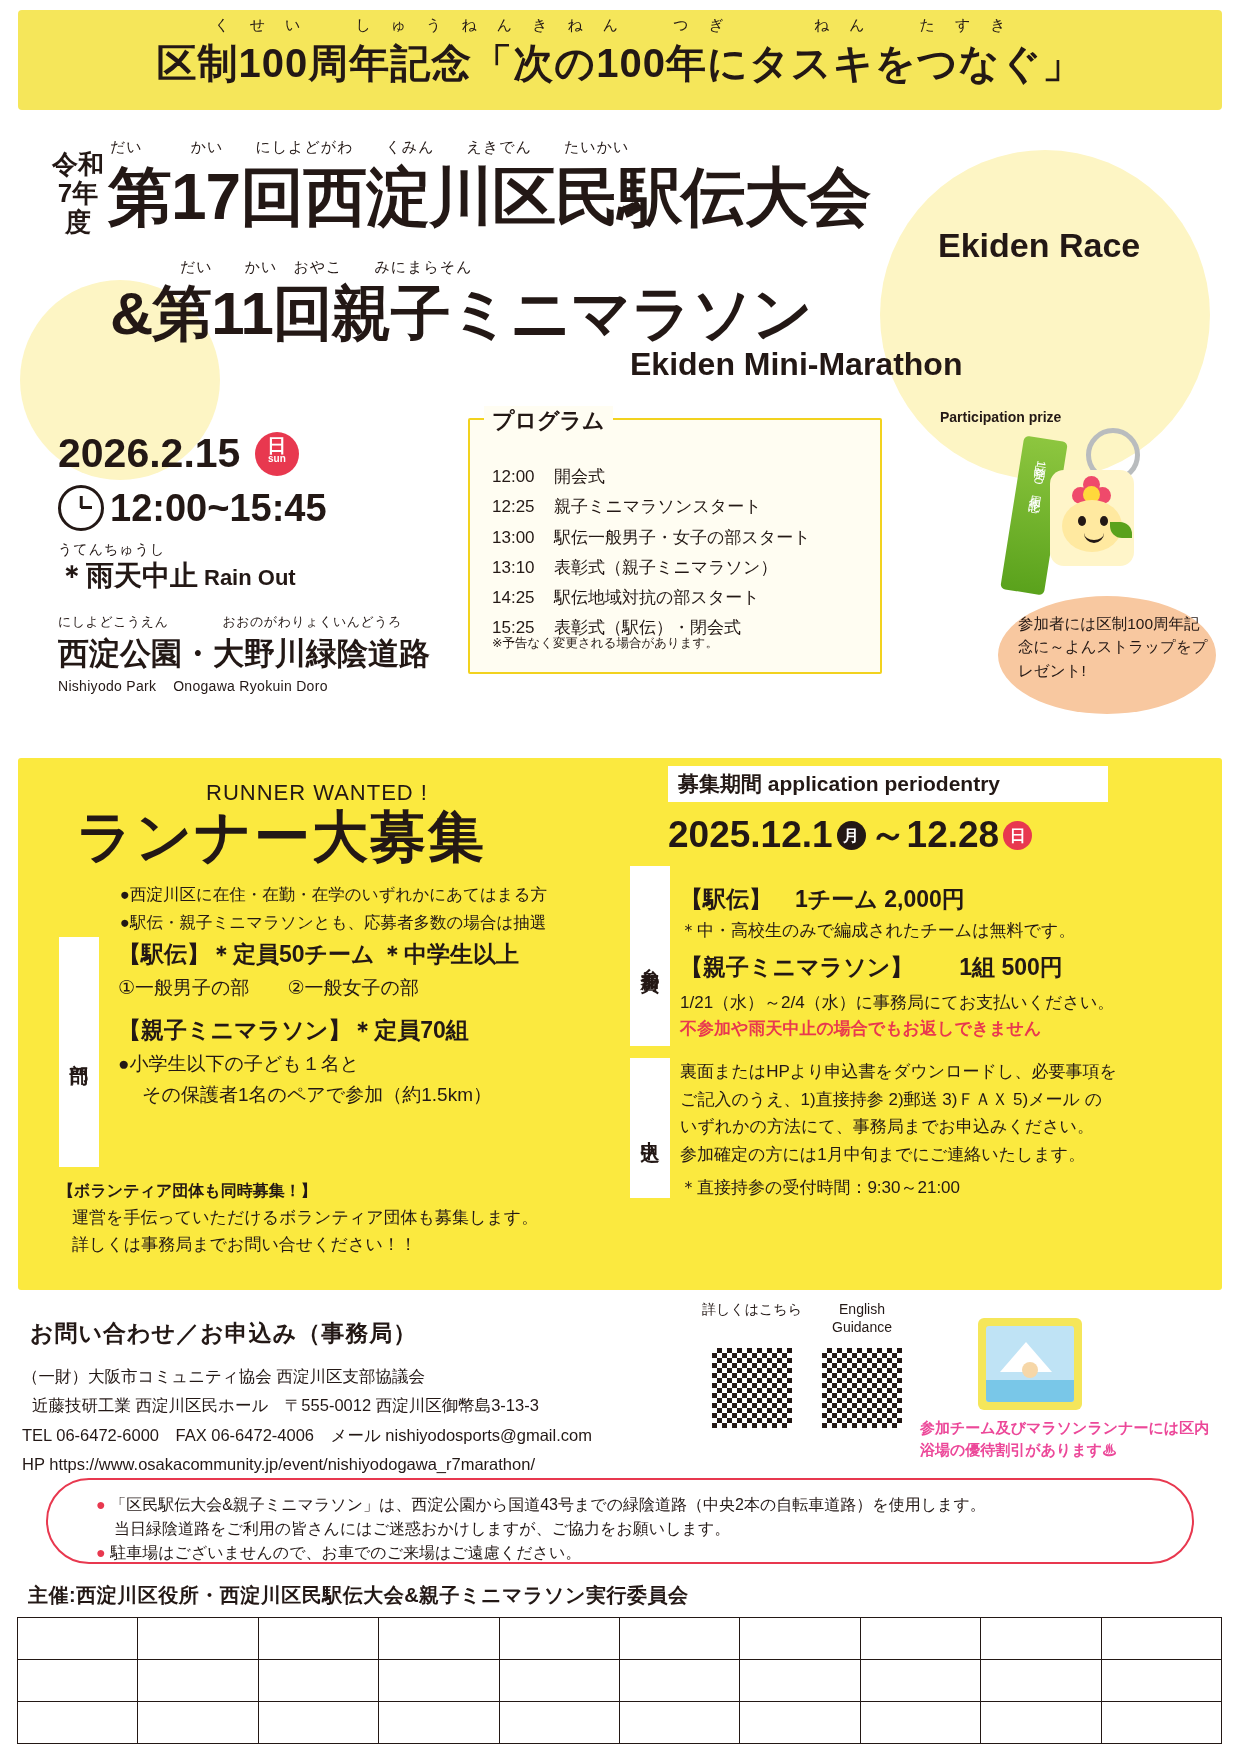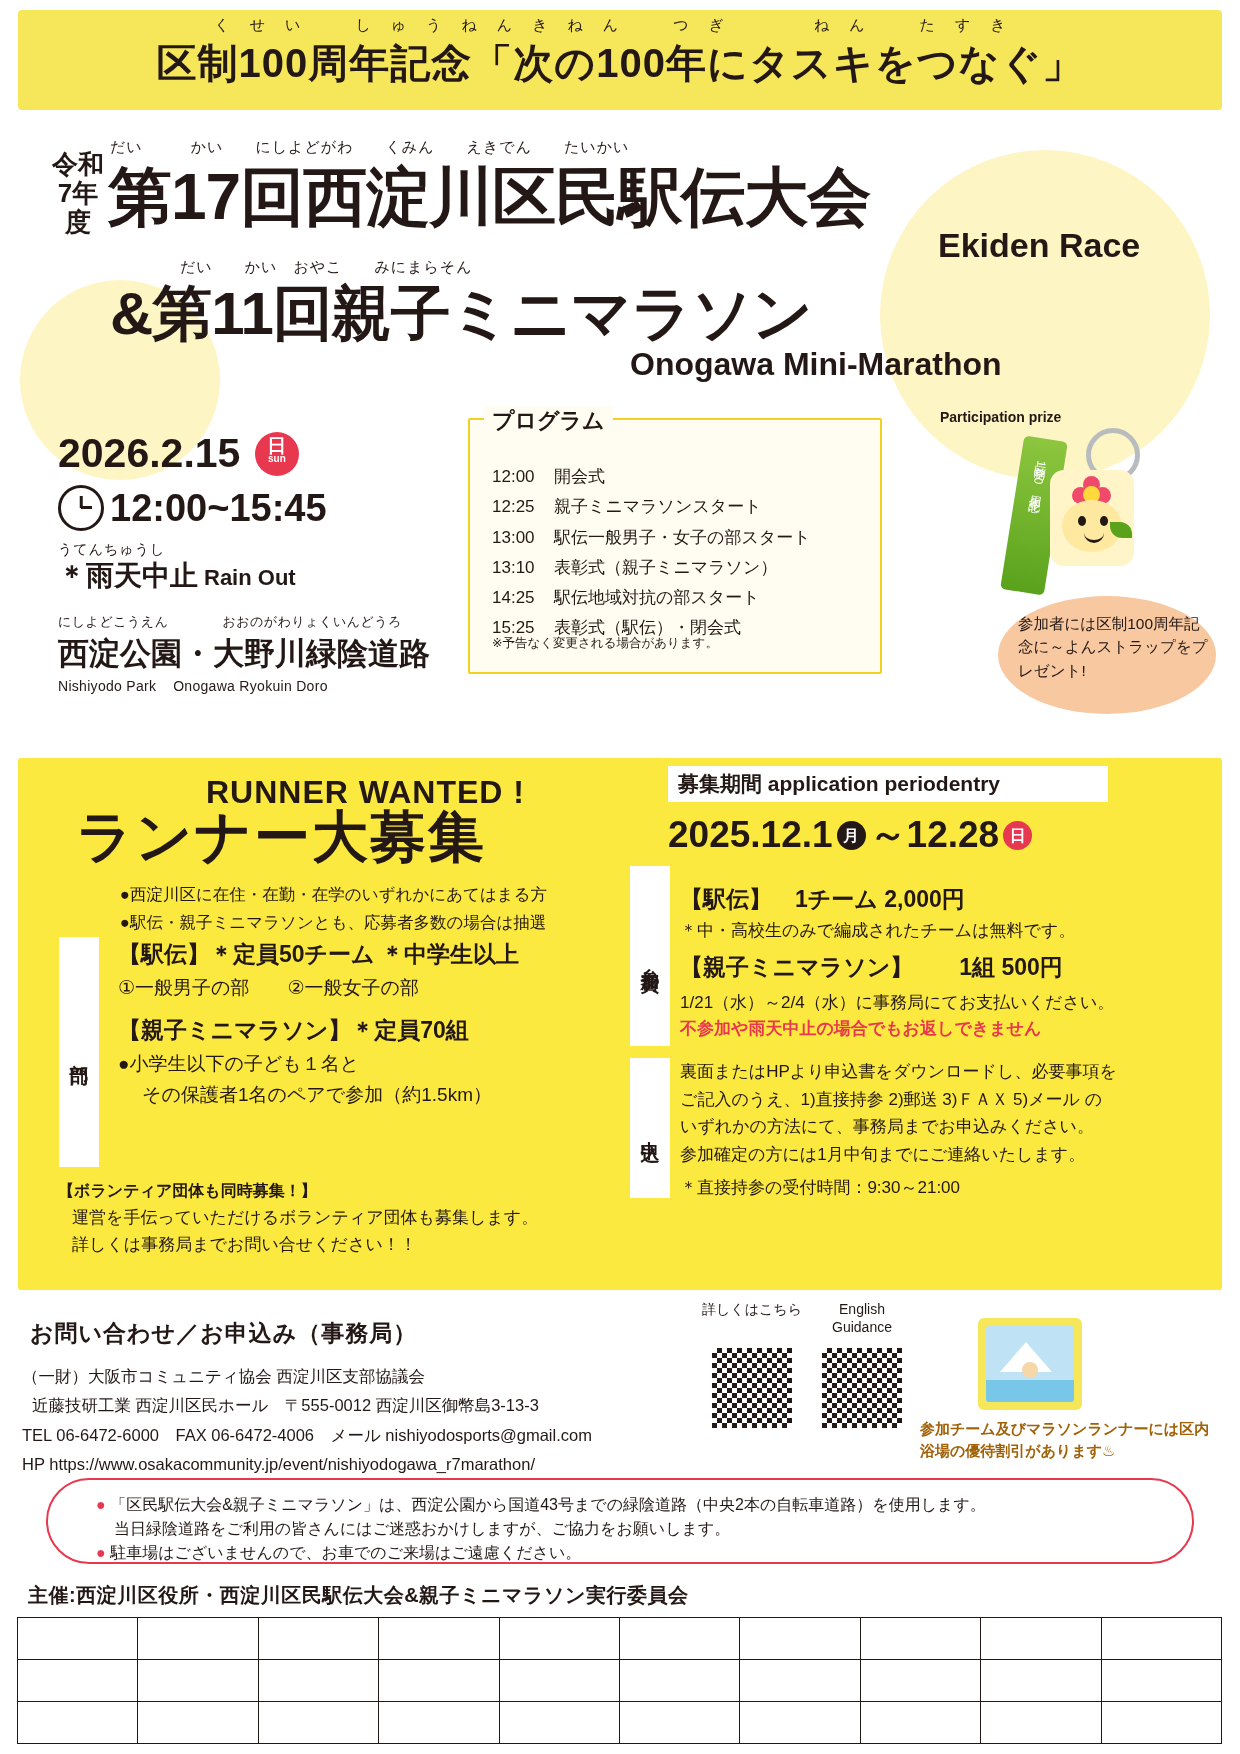--- a/index.html
+++ b/index.html
@@ -122,21 +122,21 @@
     background:#f8c8a0;border-radius:50%;
   }
   .prize-bubble-txt{
     position:absolute;left:1018px;top:612px;width:190px;font-size:15.5px;line-height:1.5;
   }
 
   
   .recruit{
     position:absolute;left:18px;top:758px;width:1204px;height:532px;background:#fbe93f;border-radius:3px;
   }
-  .rw-en{position:absolute;left:188px;top:16px;font-size:32px;font-weight:bold;letter-spacing:1px;}
+  .rw-en{position:absolute;left:188px;top:22px;font-size:22px;font-weight:normal;letter-spacing:1px;}
   .rw-jp{position:absolute;left:58px;top:42px;font-size:56px;font-weight:bold;letter-spacing:2px;}
   .bullets{position:absolute;left:102px;top:122px;font-size:16.5px;line-height:1.72;}
   .catbox{
     position:absolute;left:40px;top:178px;width:40px;height:230px;background:#fff;
     border:1px solid #fbe93f;display:flex;align-items:center;justify-content:center;
   }
   .catbox span{font-size:19px;font-weight:bold;writing-mode:vertical-rl;letter-spacing:3px;}
   .cat-body{position:absolute;left:100px;top:178px;width:520px;font-size:18px;line-height:1.62;}
   .cat-body .h{font-size:23px;font-weight:bold;}
   .cat-body .sub{font-size:19px;}
@@ -184,21 +184,21 @@
   .qrcap{position:absolute;font-size:14px;text-align:center;line-height:1.3;}
   .qrcap1{left:702px;top:1300px;width:100px;}
   .qrcap2{left:812px;top:1300px;width:100px;}
   .bath{
     position:absolute;left:978px;top:1318px;width:104px;height:92px;background:#f5e65a;border-radius:6px;
   }
   .bath .sky{position:absolute;left:8px;top:8px;width:88px;height:76px;background:#bfe3f5;border-radius:3px;}
   .bath .mt{position:absolute;left:22px;top:24px;width:0;height:0;border-left:26px solid transparent;border-right:26px solid transparent;border-bottom:30px solid #fff;}
   .bath .water{position:absolute;left:8px;top:62px;width:88px;height:22px;background:#79c7e8;border-radius:0 0 3px 3px;}
   .bath .head{position:absolute;left:44px;top:44px;width:16px;height:16px;background:#f6d7a8;border-radius:50%;}
-  .bath-note{position:absolute;left:920px;top:1418px;width:300px;font-size:15px;color:#a16207;font-weight:bold;line-height:1.45;}
+  .bath-note{position:absolute;left:920px;top:1418px;width:300px;font-size:15px;color:#ec4899;font-weight:bold;line-height:1.45;font-family:Liberation Serif, serif;}
 
   
   .notice{
     position:absolute;left:46px;top:1478px;width:1148px;height:86px;
     border:2px solid #e8384f;border-radius:44px;box-sizing:border-box;
   }
   .notice p{margin:0;font-size:16px;line-height:1.5;}
   .notice .inner{position:absolute;left:48px;top:13px;width:1060px;}
   .dot{color:#e8384f;font-weight:bold;}
 
@@ -225,21 +225,21 @@
     <div class="main">区制100周年記念「次の100年にタスキをつなぐ」</div>
   </div>
 
   <div class="titlewrap">
     <div class="reiwa">令和7年度</div>
     <div class="t-ruby1">だい　　　かい　　にしよどがわ　　くみん　　えきでん　　たいかい</div>
     <div class="title1">第17回西淀川区民駅伝大会</div>
     <div class="eki-en">Ekiden Race</div>
     <div class="t-ruby2">だい　　かい　おやこ　　みにまらそん</div>
     <div class="title2">&amp;第11回親子ミニマラソン</div>
-    <div class="fam-en">Onogawa Mini-Marathon</div>
+    <div class="fam-en">Ekiden Mini-Marathon</div>
   </div>
 
   <div class="datebox">
     <span class="bigdate">2026.2.15</span>
     <span class="sun-badge">
       <span class="jp">日</span>
       <span class="en">sun</span>
     </span>
     <div class="timerow">
       <div class="clock"></div>

